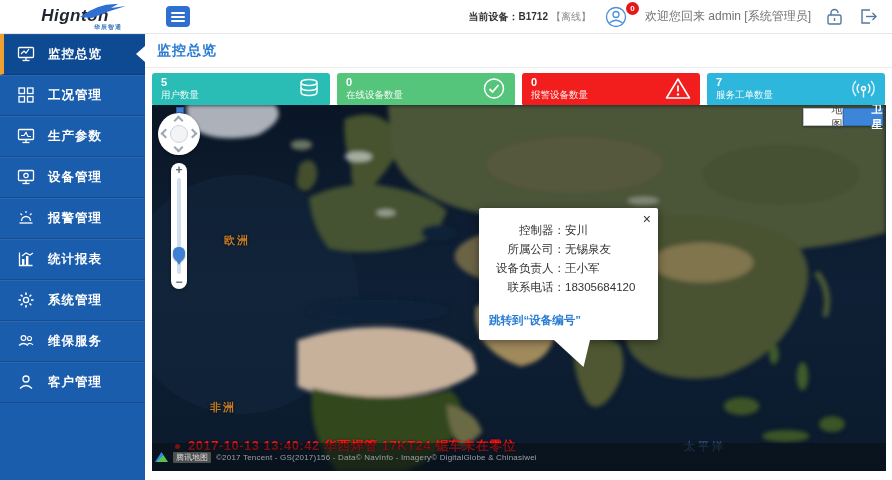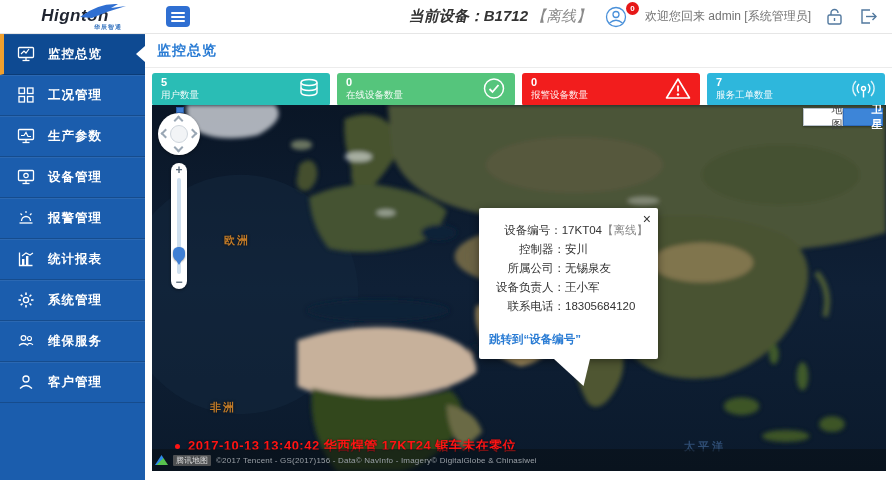--- a/index.html
+++ b/index.html
@@ -12,21 +12,21 @@
   .header { position:absolute; left:0; top:0; width:892px; height:34px; background:#fff;
     border-bottom:1px solid #e6e6e6; display:flex; align-items:center; z-index:30; }
   .logo { width:150px; display:flex; flex-direction:column; align-items:center; justify-content:center; position:relative; }
   .logo-swoosh { position:absolute; top:-1px; left:78px; }
   .logo-text { font-size:17px; font-weight:bold; font-style:italic; color:#1f2430; letter-spacing:0.5px; line-height:15px; margin-top:6px;}
   .logo-sub { font-size:6px; color:#3a77c0; font-weight:bold; letter-spacing:1px; align-self:flex-end; margin-right:28px;}
   .burger-btn { width:24px; height:21px; background:#2f6fd2; border-radius:4px; margin-left:16px;
     display:flex; flex-direction:column; justify-content:center; gap:2px; padding:0 5px; cursor:pointer;}
   .burger-btn i { display:block; height:2px; background:#fff; border-radius:1px; }
   .header-right { margin-left:auto; display:flex; align-items:center; gap:14px; padding-right:14px; }
-  .device-text { font-weight:bold; color:#333; font-size:15px;font-style:italic; }
+  .device-text { font-weight:bold; color:#333; font-size:10px; }
   .device-status { color:#8a8a8a; font-weight:normal; margin-left:3px;}
   .user-wrap { position:relative; width:26px; height:22px; cursor:pointer;}
   .badge { position:absolute; top:-4px; right:-8px; background:#e61717; color:#fff; font-size:8px;
     min-width:13px; height:13px; border-radius:7px; display:flex; align-items:center; justify-content:center; font-weight:bold; padding:0 2px;}
   .welcome { color:#737373; font-size:12px; }
   .hicon { cursor:pointer; display:flex; align-items:center; }
   
   .sidebar { position:absolute; left:0; top:34px; width:145px; bottom:0; background:#1b5dad; z-index:20;}
   .side-item { height:41px; display:flex; align-items:center; gap:12px; padding-left:16px;
     border-bottom:1px solid rgba(0,0,0,0.18); box-shadow:inset 0 1px 0 rgba(255,255,255,0.07); cursor:pointer; position:relative;}
@@ -82,21 +82,21 @@
   .prow .pv { white-space:nowrap;}
   .prow .pe { margin-left:auto; color:#8a8a8a; white-space:nowrap;}
   .plink { display:block; margin-top:16px; color:#2a7cd4; font-size:11.5px; font-weight:bold; text-decoration:none; cursor:pointer;}
   .tail { position:absolute; left:75px; top:100%; width:36px; height:27px; background:transparent; z-index:9;}
   .tail::before{ content:""; position:absolute; inset:0; background:#fff; clip-path:polygon(0 0,100% 0,82% 100%);
     filter:drop-shadow(0 2px 2px rgba(0,0,0,.3));}
   
   .alert-line { position:absolute; left:23px; bottom:16px; display:flex; align-items:center; gap:8px; z-index:5;}
   .alert-dot { width:5px; height:5px; border-radius:50%; background:#ff1414;}
   .alert-text { color:#ff1414; font-size:13px; font-weight:bold; letter-spacing:0.5px; text-shadow:0 0 2px rgba(0,0,0,.6);}
-  .attrib { position:absolute; left:0; right:0; bottom:0; height:22px; background:rgba(10,14,20,.55);
+  .attrib { position:absolute; left:0; right:0; bottom:0; height:28px; background:rgba(10,14,20,.55);
     display:flex; align-items:center; gap:5px; padding-left:3px; z-index:6;}
   .tx-logo { width:13px; height:10px; background:linear-gradient(135deg,#2e8ae6 50%,#57c24e 50%); clip-path:polygon(0 100%,50% 0,100% 100%);}
   .tx-name { background:rgba(90,90,90,.85); color:#ddd; font-size:8px; padding:0 3px; line-height:11px; border-radius:1px;}
   .attrib-text { color:#9aa0a6; font-size:8px; letter-spacing:0.2px;}
 </style>
 </head>
 <body>
 
 <div class="header">
   <div class="logo">
@@ -370,25 +370,20 @@
     </div>
 
     <div class="layers">
       <div class="layer-btn">地图</div>
       <div class="layer-btn active">卫星</div>
     </div>
 
     <div class="popup">
       <span class="popup-close">×</span>
       <div class="prow">
-        <span class="pl">设备编号：</span>
-        <span class="pv">17KT04</span>
-        <span class="pe">【离线】</span>
-      </div>
-      <div class="prow">
         <span class="pl">控制器：</span>
         <span class="pv">安川</span>
       </div>
       <div class="prow">
         <span class="pl">所属公司：</span>
         <span class="pv">无锡泉友</span>
       </div>
       <div class="prow">
         <span class="pl">设备负责人：</span>
         <span class="pv">王小军</span>

